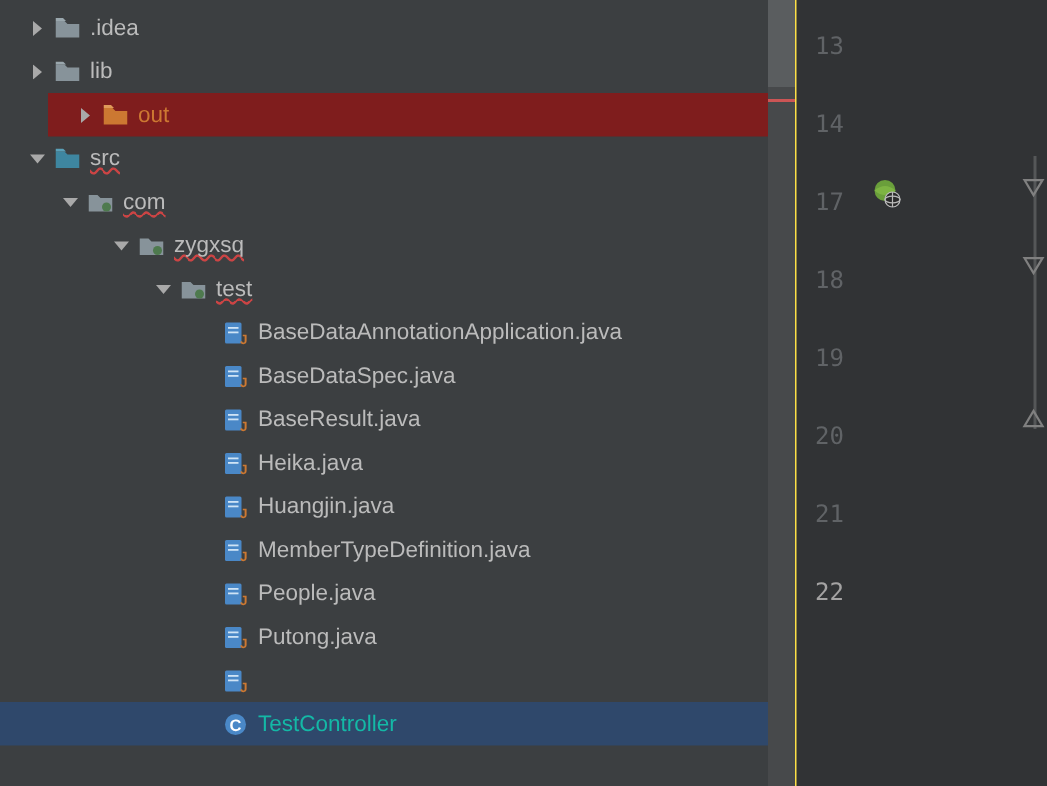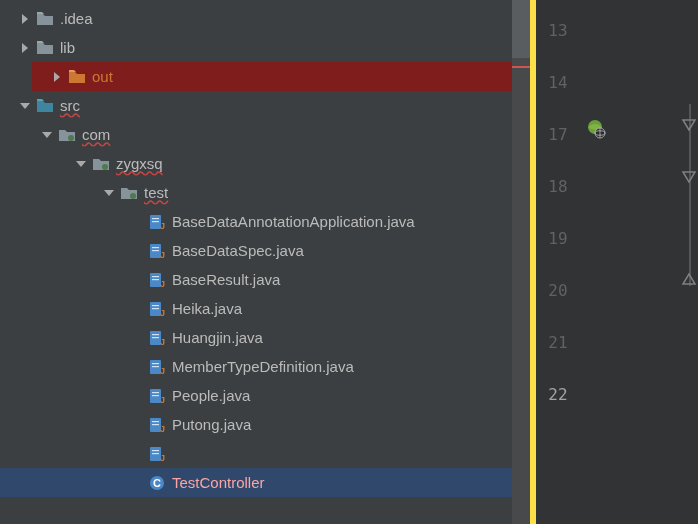--- a/index.html
+++ b/index.html
@@ -23,21 +23,21 @@
   .row {
     display: flex;
     align-items: center;
     height: 29px;
     white-space: nowrap;
     cursor: pointer;
   }
   .row.row-out { background: #7f1d1d; color: #cc7832; margin-left: 32px; }
   .row.row-out .label { color: #cc7832; }
   .row.row-selected { background: #2f486b; color: #ffffff; }
-  .row.row-selected .label { color: #fca5a5; }
+  .row.row-selected .label { color: #14b8a6; }
   .arrow {
     width: 14px; height: 14px;
     display: inline-flex;
     align-items: center; justify-content: center;
     margin-right: 4px;
   }
   .arrow svg { fill: #a9a9a9; }
   .arrow.spacer svg { visibility: hidden; }
   .icon {
     width: 18px; height: 18px;
@@ -65,21 +65,21 @@
     background: #5a5d5f;
   }
   .red-tick {
     position: absolute; right: 0; width: 18px; height: 2px;
     background: #cc5555; top: 66px;
   }
   .gutter {
     flex: 1;
     height: 100%;
     background: #313335;
-    border-left: 6px solid #fde047;
+    border-left: 1px solid #fde047;
     position: relative;
     display: flex;
   }
   .line-nums {
     width: 44px;
     padding-top: 4px;
   }
   .ln {
     height: 52px;
     display: flex;

